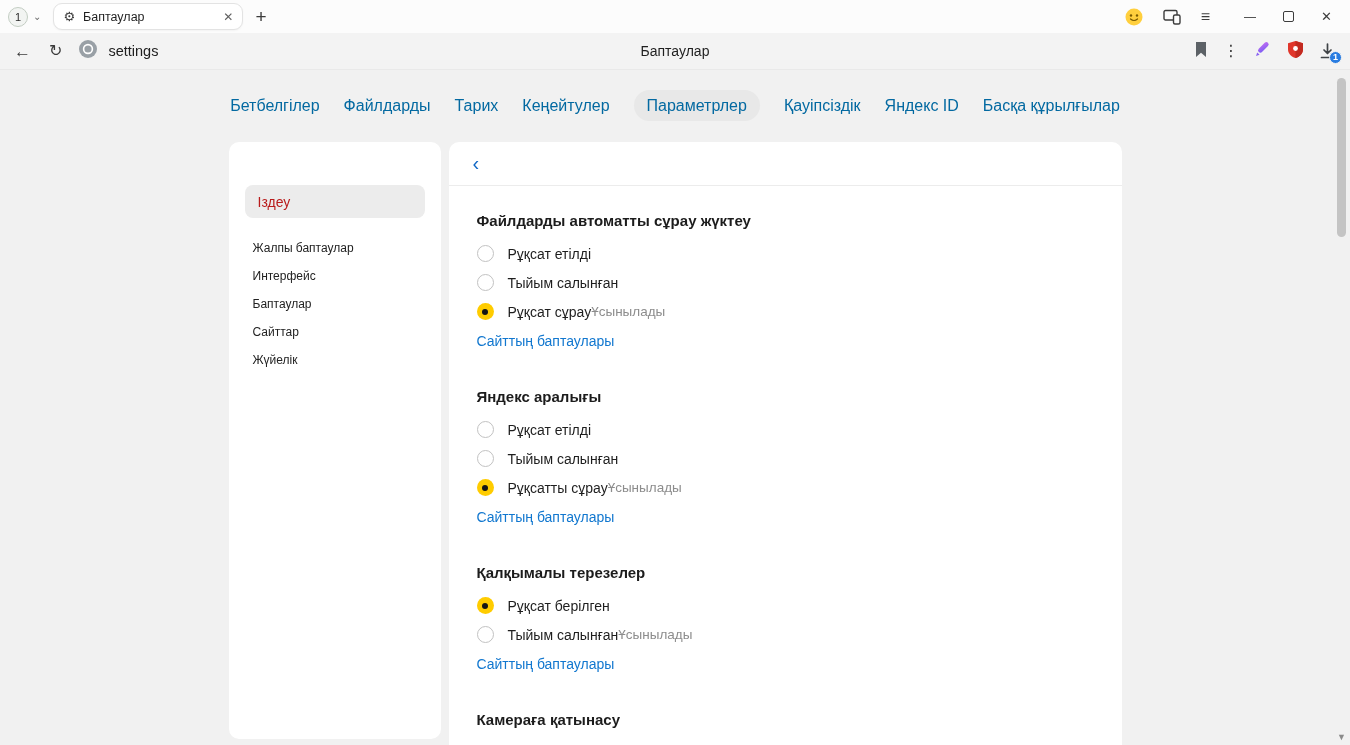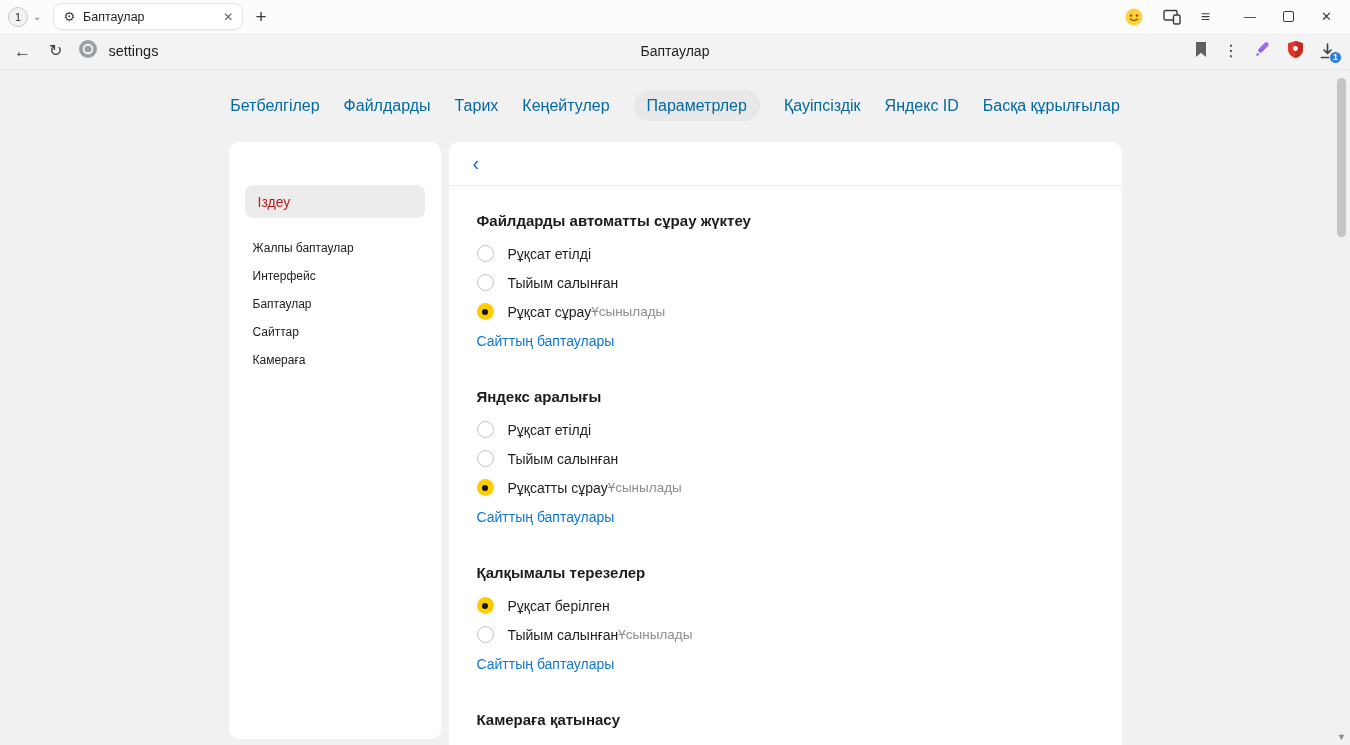--- a/index.html
+++ b/index.html
@@ -228,21 +228,21 @@
     <div class="content">
       <aside class="sidebar">
         <div class="search-box">
           <span>Іздеу</span>
         </div>
         <div class="side-list">
             <div class="side-item">Жалпы баптаулар</div>
             <div class="side-item">Интерфейс</div>
             <div class="side-item">Баптаулар</div>
             <div class="side-item">Сайттар</div>
-            <div class="side-item">Камераға</div>
+            <div class="side-item">Жүйелік</div>
           </div>
       </aside>
 
       <main class="mainpanel">
         <div class="main-header">
           <span class="back-chev">‹</span>
         </div>
         <div class="main-body">
           <div>
               <section class="section">

